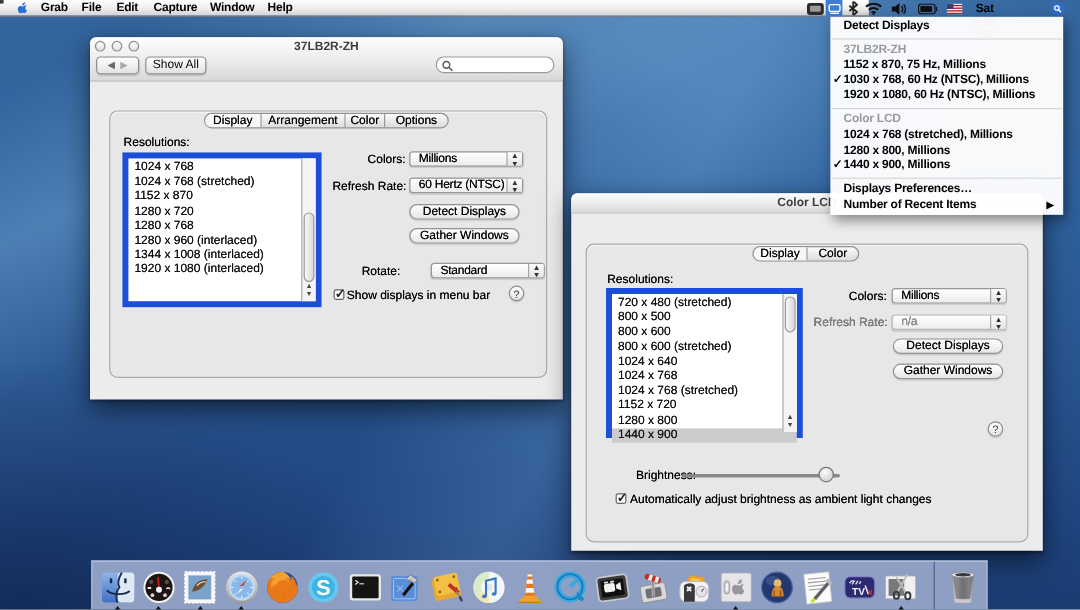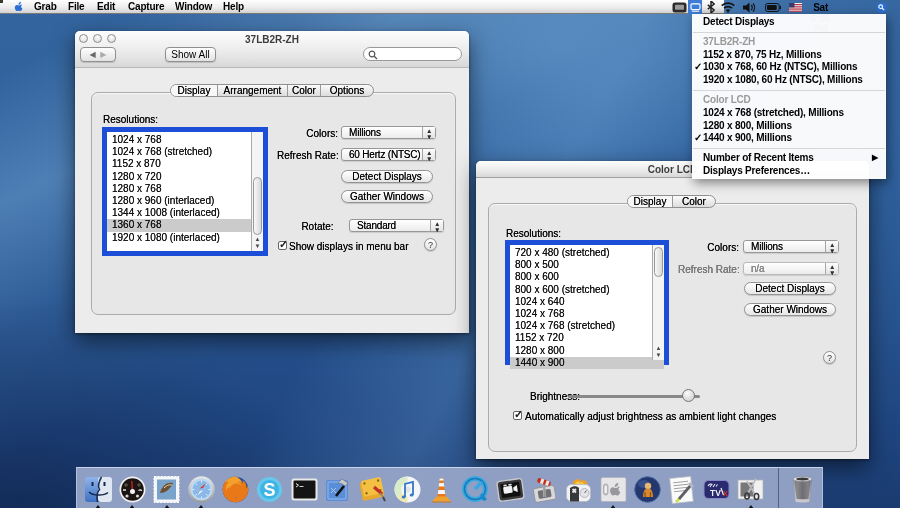--- a/index.html
+++ b/index.html
@@ -47,21 +47,21 @@
   position:absolute; border:1px solid #999; border-radius:8px; background:#fff;
 }
 .toolsep { position:absolute; left:0; right:0; height:1px; background:#b8b8b8; }
 
 .panel {
   position:absolute; border:1px solid #ababab; border-radius:7px;
   background:#e7e7e7;
   box-shadow:inset 0 1px 1px rgba(255,255,255,0.7);
 }
 .tabs { position:absolute; display:flex; height:13px; border:1px solid #8f8f8f; border-radius:7px;
-  background:linear-gradient(to bottom,#fbfbfb,#dcdcdc); overflow:hidden; }
+  background:linear-gradient(to bottom,#fbfbfb,#dcdcdc); overflow:hidden;margin-top:10px; }
 .tab { font-size:10px; line-height:12px; color:#000; border-right:1px solid #9a9a9a; text-align:center; text-shadow:0 0 0.5px rgba(0,0,0,0.8); }
 .tab:last-child { border-right:none; }
 .tab.sel { background:#f7f7f7; }
 
 .list { position:absolute; background:#fff; border:5px solid #1d4ed8; font-size:10px; color:#111; }
 .row { padding-left:5px; white-space:nowrap; height:12.2px; line-height:12.4px; text-shadow:0 0 0.5px rgba(0,0,0,0.85); }
 .row.sel { background:#cbcbcb; }
 .sbar { position:absolute; top:0; bottom:0; right:0; width:12px; border-left:1px solid #aaa; background:#f4f4f4; }
 .thumb { position:absolute; left:1px; width:9px; border:1px solid #999; border-radius:5px;
   background:linear-gradient(to right,#f8f8f8,#d8d8d8); }
@@ -176,21 +176,21 @@
     </svg>
 </div>
 
 <div class="win" id="win1" style="left:75px;top:31px;width:394px;height:302px;">
   <div class="titlebar" style="height:36px;"></div>
   <div class="tl" style="left:4px;"></div>
   <div class="tl" style="left:18px;"></div>
   <div class="tl" style="left:32px;"></div>
   <div class="wtitle" style="top:3px;">37LB2R-ZH</div>
   <div class="tbtn" style="left:5px;top:16px;width:36px;height:15px;line-height:14px;font-size:8px;"><span style="color:#666">◀</span>&nbsp;&nbsp;<span style="color:#aaa">▶</span></div>
-  <div class="tbtn" style="left:46px;top:16px;width:51px;height:15px;line-height:14px;margin-left:44px;">Show All</div>
+  <div class="tbtn" style="left:46px;top:16px;width:51px;height:15px;line-height:14px;">Show All</div>
   <div class="searchf" style="left:288px;top:16px;width:99px;height:14px;">
     <svg width="10" height="10" style="position:absolute;left:4px;top:2px" viewBox="0 0 10 10">
         <circle cx="4" cy="4" r="2.8" fill="none" stroke="#555" stroke-width="1.2"></circle>
         <path d="M6.2 6.2 L9 9" stroke="#555" stroke-width="1.3"></path>
       </svg>
   </div>
   <div class="toolsep" style="top:36px;"></div>
 
   <div class="panel" style="left:16px;top:61px;width:365px;height:223px;"></div>
   <div class="tabs" style="left:95px;top:53px;">
@@ -203,37 +203,36 @@
   <div class="lbl" style="left:28px;top:83px;">Resolutions:</div>
   <div class="list" style="left:27px;top:96px;width:166px;height:129px;">
     <div style="padding-top:2px;">
       <div class="row">1024 x 768</div>
       <div class="row">1024 x 768 (stretched)</div>
       <div class="row">1152 x 870</div>
       <div class="row">1280 x 720</div>
       <div class="row">1280 x 768</div>
       <div class="row">1280 x 960 (interlaced)</div>
       <div class="row">1344 x 1008 (interlaced)</div>
-      <div class="row sel">1360 x 768</div>
       <div class="row">1920 x 1080 (interlaced)</div>
     </div>
     <div class="sbar">
       <div class="thumb" style="top:45px;height:58px;"></div>
       <div class="sarrows">▲<br>▼</div>
     </div>
   </div>
 
   <div class="lbl" style="left:222px;top:97px;width:41px;text-align:right">Colors:</div>
   <div class="pop" style="left:266px;top:95px;width:95px;">Millions<div class="step">▲<br>▼</div></div>
   <div class="lbl" style="left:202px;top:119px;width:61px;text-align:right">Refresh Rate:</div>
   <div class="pop" style="left:266px;top:117px;width:95px;">60 Hertz (NTSC)<div class="step">▲<br>▼</div></div>
   <div class="btn" style="left:266px;top:139px;width:92px;">Detect Displays</div>
   <div class="btn" style="left:266px;top:159px;width:92px;">Gather Windows</div>
   <div class="lbl" style="left:222px;top:190px;width:41px;text-align:center">Rotate:</div>
-  <div class="pop" style="left:274px;top:188px;width:95px;">Standard<div class="step">▲<br>▼</div></div>
+  <div class="pop" style="left:284px;top:188px;width:95px;">Standard<div class="step">▲<br>▼</div></div>
   <div class="chk" style="left:203px;top:210px;"></div>
   <div class="lbl" style="left:214px;top:210px;">Show displays in menu bar</div>
   <div class="help" style="left:349px;top:207px;">?</div>
 </div>
 
 <div class="win" id="win2" style="left:476px;top:161px;width:393px;height:298px;">
   <div class="titlebar" style="height:17px;border-bottom:1px solid #9f9f9f;"></div>
   <div class="wtitle" style="top:3px;">Color LCD</div>
 
   <div class="panel" style="left:12px;top:42px;width:369px;height:249px;"></div>
@@ -283,22 +282,22 @@
   <div class="item hdr">37LB2R-ZH</div>
   <div class="item">1152 x 870, 75 Hz, Millions</div>
   <div class="item ck">1030 x 768, 60 Hz (NTSC), Millions</div>
   <div class="item">1920 x 1080, 60 Hz (NTSC), Millions</div>
   <div class="sep"></div>
   <div class="item hdr">Color LCD</div>
   <div class="item">1024 x 768 (stretched), Millions</div>
   <div class="item">1280 x 800, Millions</div>
   <div class="item ck">1440 x 900, Millions</div>
   <div class="sep"></div>
+  <div class="item">Displays Preferences…</div>
   <div class="item">Number of Recent Items<span class="arr">▶</span></div>
-  <div class="item">Displays Preferences…</div>
 </div>
 
 <div id="dock">
   <div id="dsep"></div>
 
   <svg class="di" style="left:6.5px" viewBox="0 0 29 29">
     <defs>
         <linearGradient id="fnd" x1="0" y1="0" x2="0" y2="1">
           <stop offset="0" stop-color="#8fb4ea"></stop>
           <stop offset="1" stop-color="#3f72c4"></stop>

